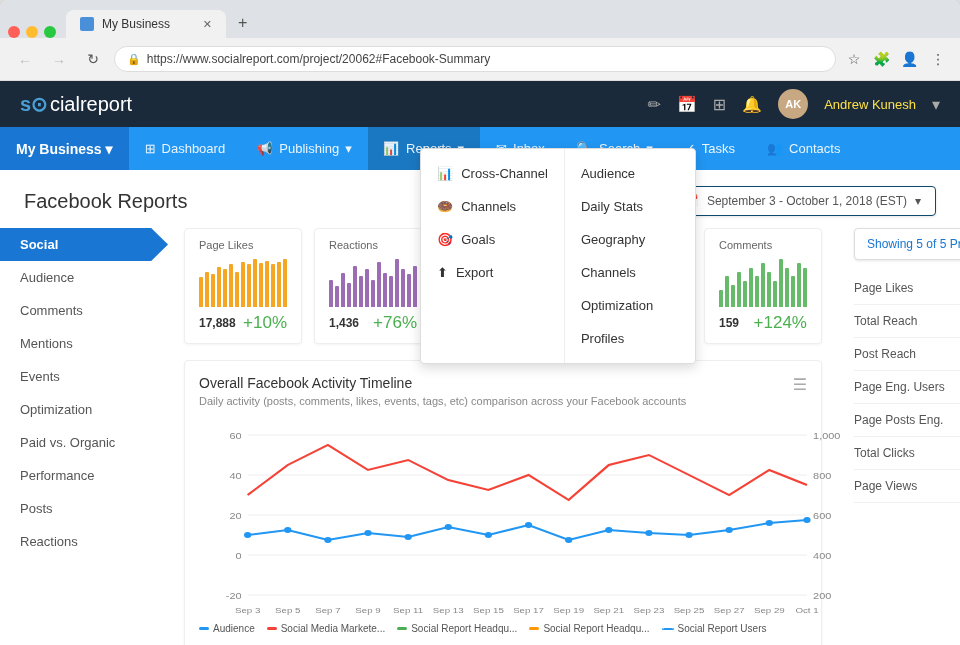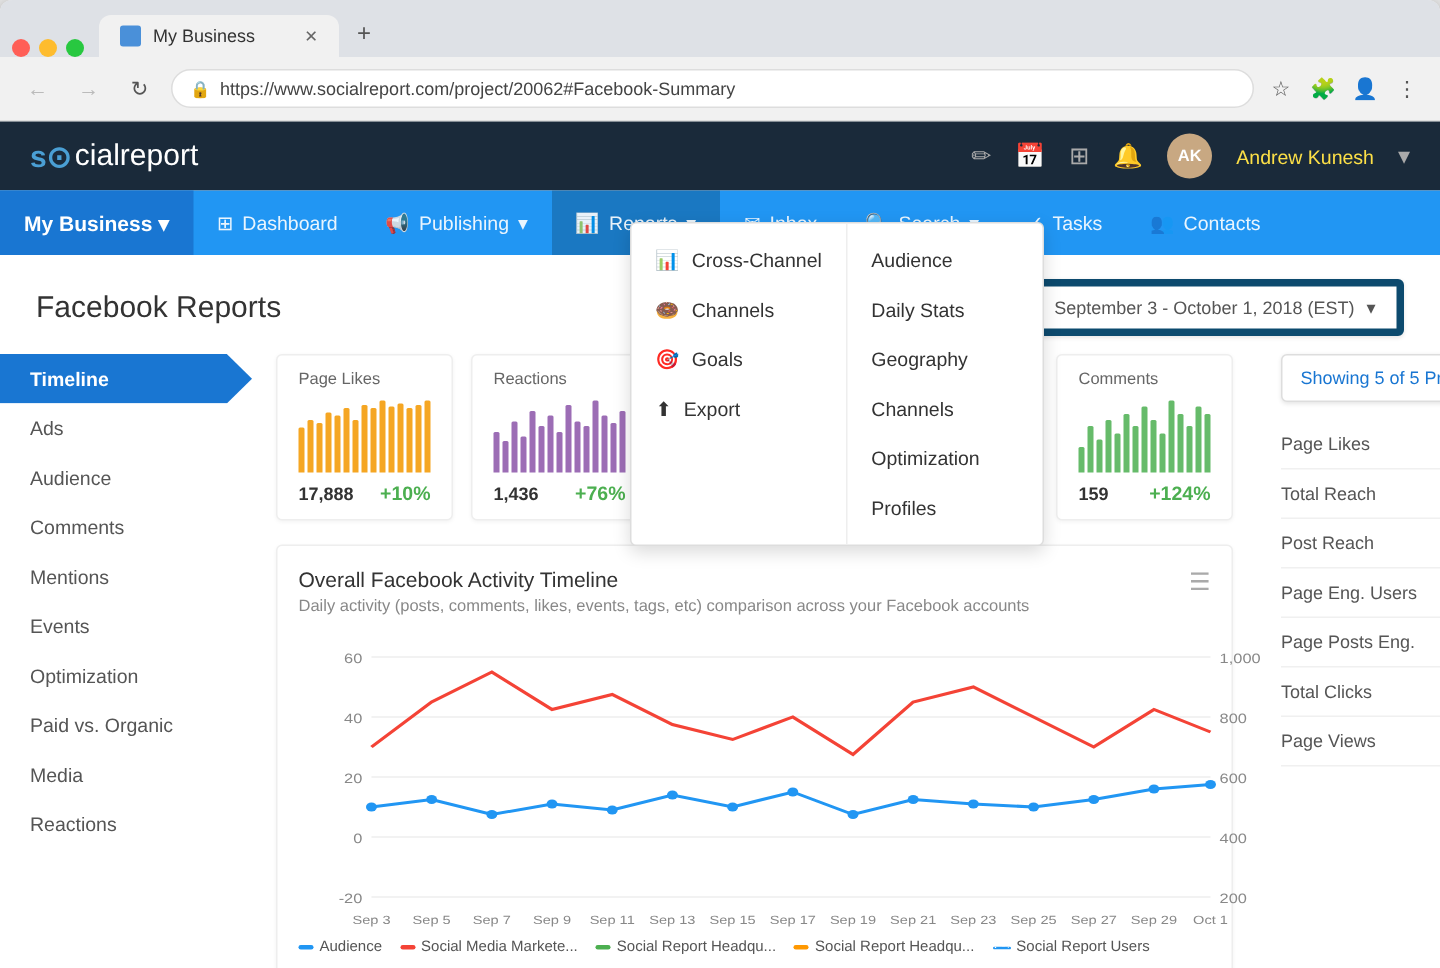--- a/index.html
+++ b/index.html
@@ -36,39 +36,39 @@
 
     
     .nav { background: #2196f3; display: flex; align-items: stretch; }
     .nav-brand { background: #1976d2; padding: 0 16px; display: flex; align-items: center; color: white; font-weight: 600; font-size: 14px; cursor: pointer; gap: 4px; }
     .nav-items { display: flex; }
     .nav-item { padding: 14px 16px; color: rgba(255,255,255,0.9); font-size: 13px; display: flex; align-items: center; gap: 6px; cursor: pointer; position: relative; }
     .nav-item:hover, .nav-item.active { background: rgba(0,0,0,0.15); }
     .nav-item.active { background: rgba(0,0,0,0.2); }
     .page-header { padding: 16px 24px 0; display: flex; align-items: center; justify-content: space-between; }
     .page-title { font-size: 20px; color: #333; font-weight: 400; }
-    .date-picker { background: white; border: 5px solid #0c4a6e; border-radius: 4px; padding: 7px 14px; font-size: 12px; color: #555; cursor: pointer; display: flex; align-items: center; gap: 8px; box-shadow: 0 1px 3px rgba(0,0,0,0.1); }
+    .date-picker { background: white; border: 1px solid #0c4a6e; border-radius: 4px; padding: 7px 14px; font-size: 12px; color: #555; cursor: pointer; display: flex; align-items: center; gap: 8px; box-shadow: 0 1px 3px rgba(0,0,0,0.1); }
 
     
     .content { display: flex; }
     .sidebar { width: 168px; padding: 12px 0; flex-shrink: 0; }
     .sidebar-item { padding: 9px 20px; font-size: 13px; color: #555; cursor: pointer; }
     .sidebar-item.active { background: #1976d2; color: white; clip-path: polygon(0 0, 90% 0, 100% 50%, 90% 100%, 0 100%); font-weight: 600; }
 
     .main { flex: 1; padding: 12px 16px; }
 
     
     .stats-row { display: flex; gap: 12px; margin-bottom: 16px; }
     .stat-card { background: white; border: 1px solid #eee; border-radius: 4px; padding: 10px 14px; flex: 1; box-shadow: 0 1px 3px rgba(0,0,0,0.05); }
     .stat-label { font-size: 11px; color: #666; margin-bottom: 6px; }
     .stat-chart { height: 50px; display: flex; align-items: flex-end; gap: 2px; margin-bottom: 6px; }
     .stat-bar { flex: 1; border-radius: 1px 1px 0 0; min-width: 4px; }
     .stat-footer { display: flex; justify-content: space-between; align-items: center; font-size: 11px; }
     .stat-value { font-size: 12px; color: #333; font-weight: 600; }
-    .stat-change { font-size: 13px; color: #4caf50; font-weight: 700; }
+    .stat-change { font-size: 17px; color: #4caf50; font-weight: 400; }
 
     
     .chart-section { background: white; border: 1px solid #eee; border-radius: 4px; padding: 14px; box-shadow: 0 1px 3px rgba(0,0,0,0.05); }
     .chart-title { font-size: 14px; color: #333; font-weight: 500; margin-bottom: 4px; }
     .chart-wrapper { position: relative; height: 200px; }
 
     
     .right-panel { width: 220px; padding: 12px 16px; flex-shrink: 0; }
     .profile-select { background: white; border: 1px solid #ddd; border-radius: 4px; padding: 8px 12px; font-size: 12px; color: #1976d2; cursor: pointer; display: flex; align-items: center; justify-content: space-between; margin-bottom: 12px; box-shadow: 0 1px 3px rgba(0,0,0,0.1); }
     .metrics-list { display: flex; flex-direction: column; gap: 0; }
@@ -189,45 +189,45 @@
         <span>📅</span>
         <span>September 3 - October 1, 2018 (EST)</span>
         <span>▾</span>
       </div>
     </div>
 
     <div class="content">
 
       <div class="sidebar">
         <div class="sidebar-item active">
-          <span>Timeline</span>
-        </div>
-        <div class="sidebar-item">
-          <span>Ads</span>
+          <span>Social</span>
         </div>
         <div class="sidebar-item">
           <span>Audience</span>
         </div>
         <div class="sidebar-item">
           <span>Comments</span>
         </div>
         <div class="sidebar-item">
           <span>Mentions</span>
         </div>
         <div class="sidebar-item">
           <span>Events</span>
         </div>
         <div class="sidebar-item">
           <span>Optimization</span>
         </div>
         <div class="sidebar-item">
           <span>Paid vs. Organic</span>
         </div>
         <div class="sidebar-item">
-          <span>Media</span>
+          <span>Performance</span>
+        </div>
+        <div class="sidebar-item">
+          <span>Posts</span>
         </div>
         <div class="sidebar-item">
           <span>Reactions</span>
         </div>
       </div>
 
       <div class="main">
 
         <div class="stats-row">
 

